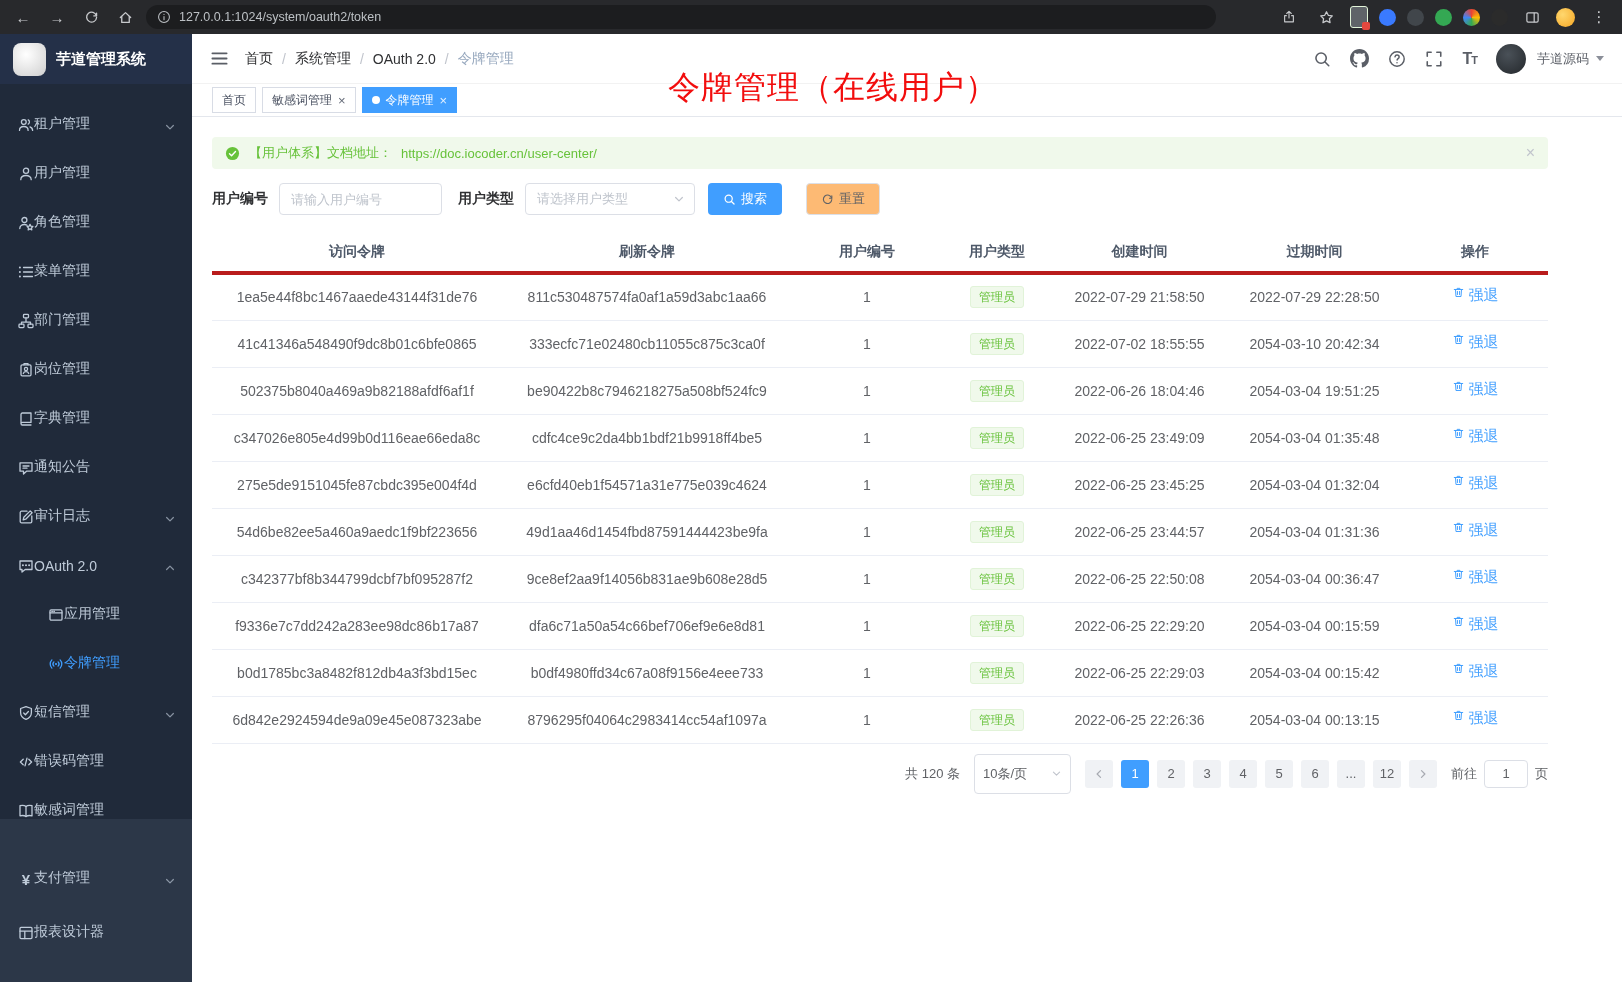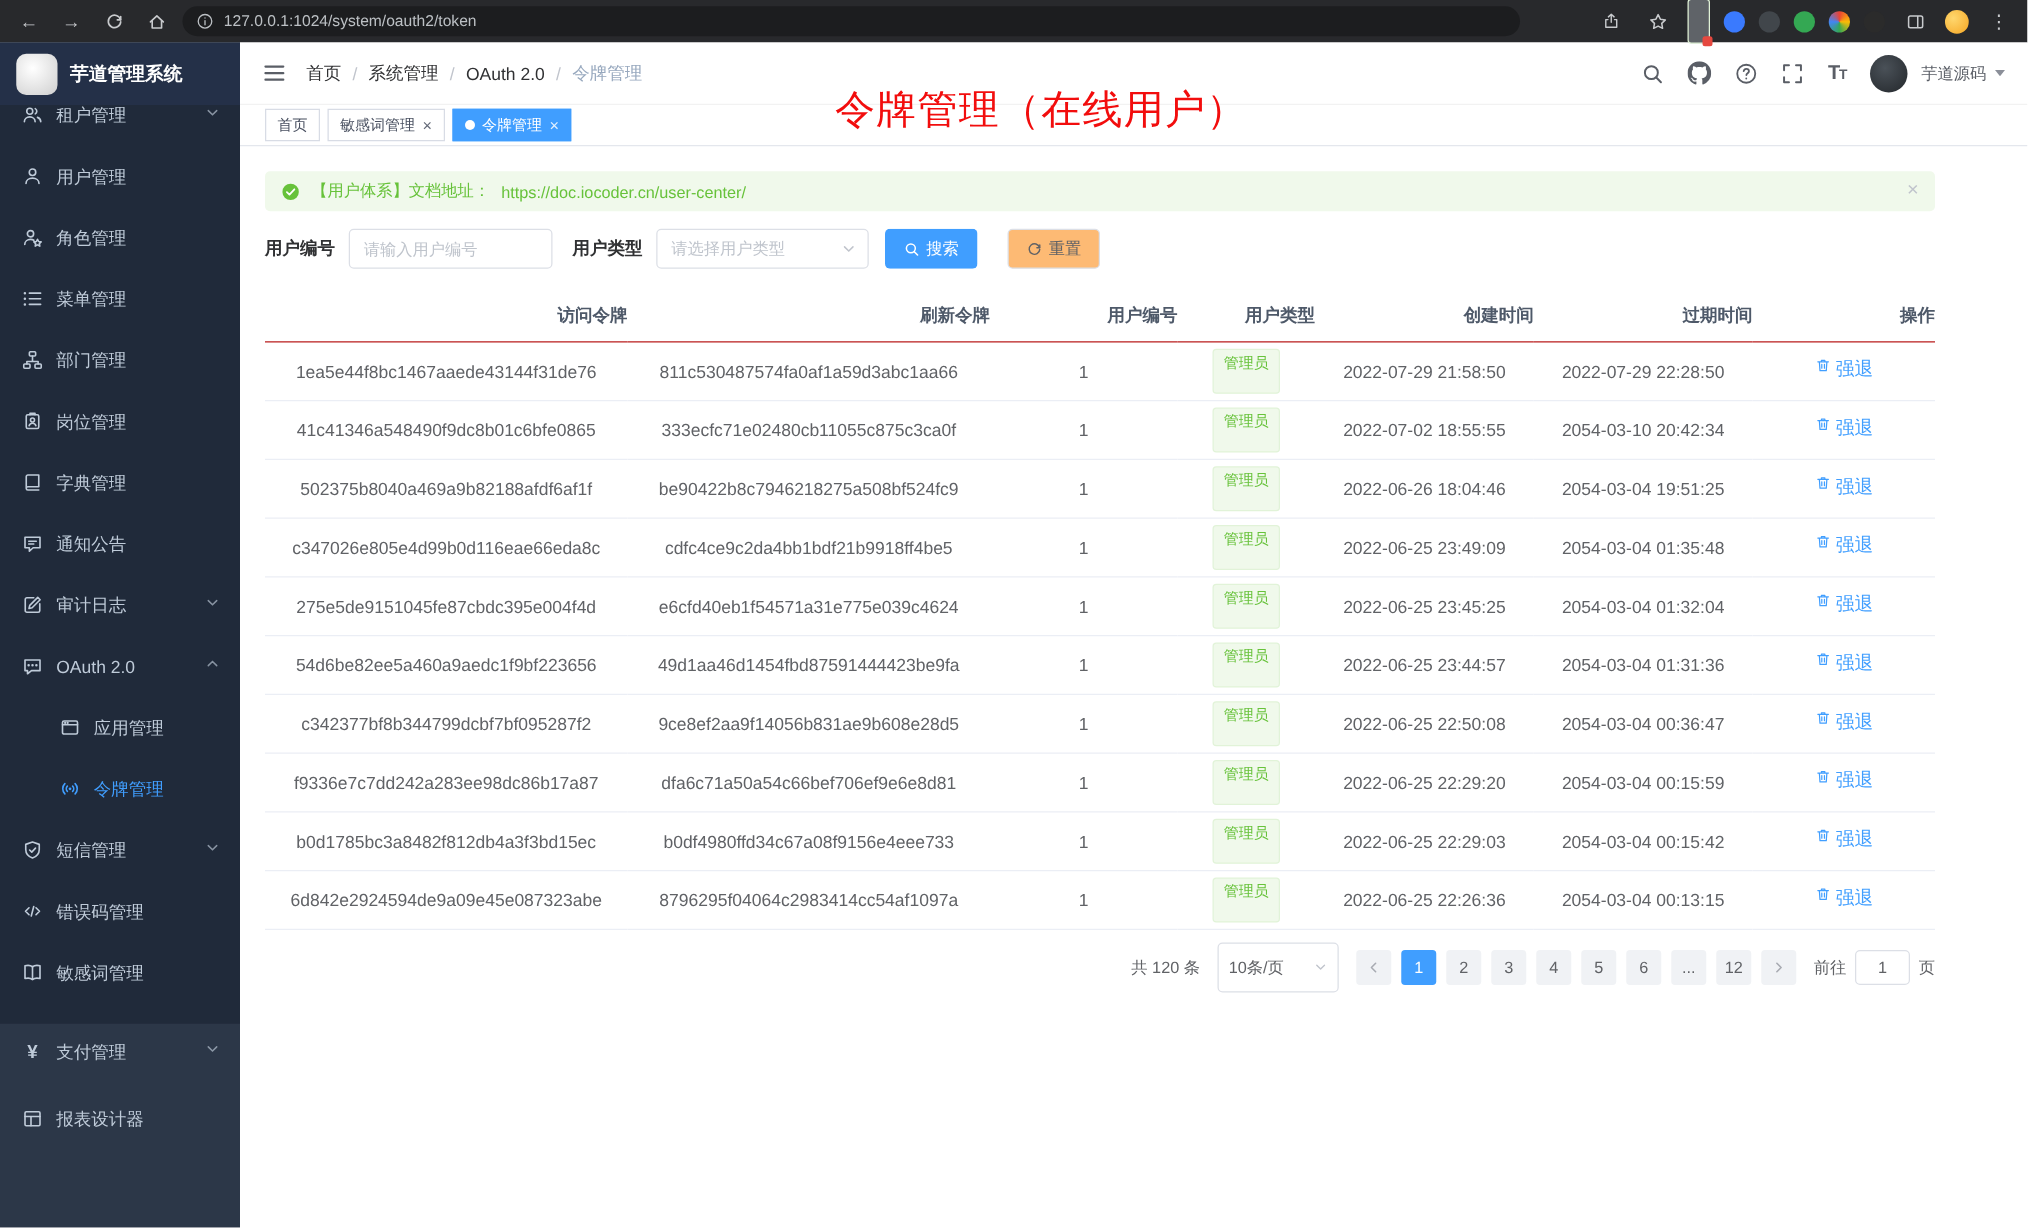--- a/index.html
+++ b/index.html
@@ -16,21 +16,21 @@
   .avatar-browser{width:19px;height:19px;border-radius:50%;background:radial-gradient(circle at 35% 35%,#ffd76e,#f5a623);cursor:pointer}
 
   
   .app{display:flex;height:948px}
   .sidebar{width:192px;background:#202a3a;flex-shrink:0;color:#bfcbd9;display:flex;flex-direction:column}
   .logo-row{height:50px;display:flex;align-items:center;gap:10px;padding:0 13px;background:#243048;flex-shrink:0}
   .logo-img{width:33px;height:33px;border-radius:8px;background:radial-gradient(circle at 40% 35%,#ffffff,#cfcfcf);flex-shrink:0}
   .logo-title{color:#fff;font-size:15px;font-weight:700;white-space:nowrap}
   .menu-top{flex:0 0 auto}
   .menu-bottom{flex:1;background:#2c3748;padding-top:14px}
-  .menu-item{height:49px;display:flex;align-items:flex-start;padding:0 16px 0 18px;gap:11px;font-size:14px;color:#bfcbd9;cursor:pointer;white-space:nowrap}
+  .menu-item{height:49px;display:flex;align-items:flex-end;padding:0 16px 0 18px;font-size:14px;color:#bfcbd9;cursor:pointer;white-space:nowrap}
   .menu-bottom .menu-item{height:54px}
   .menu-item.sub{padding-left:48px}
   .menu-item.active{color:#409eff}
   .mi-icon{width:16px;height:16px;display:flex;align-items:center;justify-content:center;flex-shrink:0}
   .mi-label{flex:0 1 auto}
   .mi-arrow{margin-left:auto;opacity:.65;display:flex}
   .mi-arrow.up{transform:rotate(180deg)}
 
   
   .main{flex:1;display:flex;flex-direction:column;background:#fff;min-width:0}
@@ -63,23 +63,23 @@
   .filter-row{display:flex;align-items:center;margin-top:14px;font-size:14px}
   .f-label{font-weight:700;color:#303133;margin-right:11px;white-space:nowrap}
   .f-input{width:163px;height:32px;border:1px solid #dcdfe6;border-radius:4px;padding:0 11px;font-size:13px;color:#606266;font-family:inherit;outline:none;margin-right:16px}
   .f-input::placeholder{color:#bfc4cc}
   .f-select{width:170px;height:32px;border:1px solid #dcdfe6;border-radius:4px;padding:0 9px 0 11px;font-size:13px;color:#bfc4cc;display:flex;align-items:center;justify-content:space-between;cursor:pointer;margin-right:12px}
   .btn{height:32px;padding:0 14px;border-radius:4px;font-size:13px;display:inline-flex;align-items:center;gap:5px;cursor:pointer;border:1px solid transparent;font-family:inherit}
   .btn-primary{background:#409eff;color:#fff;margin-left:1px}
   .btn-plain{background:#fdba74;border-color:#dcdfe6;color:#606266;margin-left:24px}
 
   table.tokens{width:1336px;margin-top:18px;border-collapse:collapse;table-layout:fixed}
-  table.tokens th{height:40px;font-size:14px;font-weight:700;color:#4e5969;border-bottom:1px solid #b91c1c;text-align:right;background:#fff}
+  table.tokens th{height:40px;font-size:14px;font-weight:700;color:#4e5969;border-bottom:4px solid #b91c1c;text-align:center;background:#fff}
   table.tokens td{height:47px;font-size:14px;color:#606266;border-bottom:1px solid #ebeef5;text-align:center;overflow:hidden;white-space:nowrap}
-  .badge{display:inline-block;padding:0 8px;height:36px;line-height:20px;border:1px solid #e1f3d8;background:#f0f9eb;color:#67c23a;border-radius:3px;font-size:12px}
+  .badge{display:inline-block;padding:0 8px;height:22px;line-height:20px;border:1px solid #e1f3d8;background:#f0f9eb;color:#67c23a;border-radius:3px;font-size:12px}
   .action-link{color:#409eff;display:inline-flex;gap:4px;font-size:15px;cursor:pointer}
 
   .pager{width:1336px;margin-top:10px;display:flex;align-items:center;justify-content:flex-end;gap:8px;font-size:13px;color:#606266}
   .p-total{margin-right:6px}
   .size-select{width:97px;height:40px;border:1px solid #dcdfe6;border-radius:4px;display:flex;align-items:center;justify-content:space-between;padding:0 8px;color:#606266;cursor:pointer;margin-right:6px}
   .p-btn{min-width:28px;height:28px;padding:0 4px;border:none;border-radius:3px;background:#f0f2f5;display:inline-flex;align-items:center;justify-content:center;color:#606266;font-size:13px;cursor:pointer;font-family:inherit}
   .p-btn.active{background:#409eff;color:#fff}
   .p-btn.arrow{color:#a8abb2}
   .pages{display:flex;gap:8px}
   .goto{display:flex;align-items:center;gap:7px;margin-left:6px}

